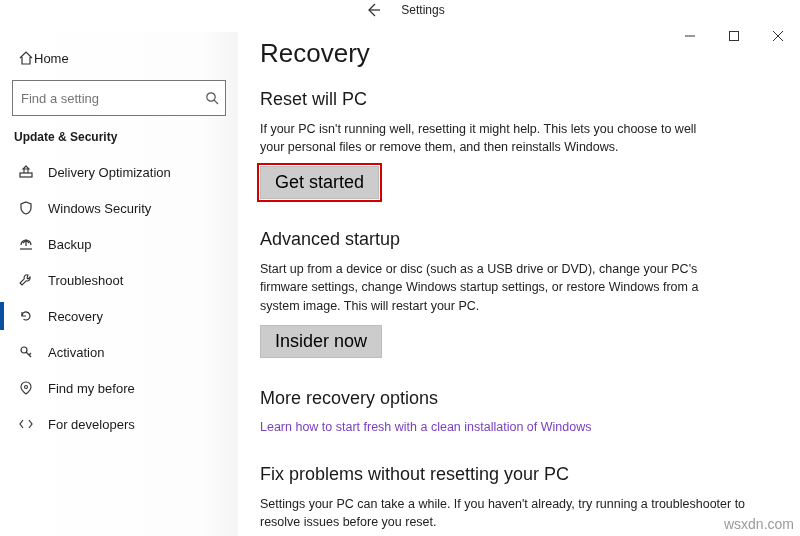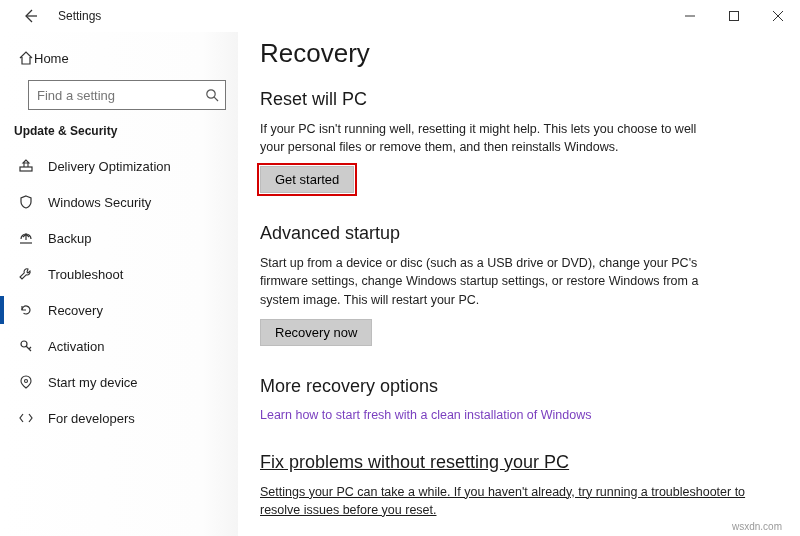--- a/index.html
+++ b/index.html
@@ -10,21 +10,22 @@
     background: #ffffff;
     width: 800px;
     height: 536px;
     overflow: hidden;
     position: relative;
   }
   .titlebar {
     height: 32px;
     display: flex;
     align-items: center;
-    padding-left: 20px;
+    padding-left: 8px;
+    flex-direction: column;
   }
   .titlebar-left {
     display: flex;
     align-items: center;
     gap: 18px;
   }
   .back-btn {
     width: 20px; height: 20px;
     display: flex; align-items: center; justify-content: center;
     font-size: 14px; color: #333;
@@ -53,24 +54,23 @@
   .sidebar-home {
     display: flex; align-items: center; 
     padding: 8px 16px 14px 18px;
     font-size: 13px;
     cursor: pointer;
   }
   .search-wrap { padding: 0 12px 14px 12px; }
   .search-box {
     position: relative;
     border: 1px solid #777;
-    height: 30px;
+    height: 36px;
     display: flex; align-items: center;
     background: #fff;
-    margin-left: 16px;
   }
   .search-input {
     border: none; outline: none;
     width: 100%; height: 100%;
     padding: 0 28px 0 8px;
     font-size: 13px;
     background: transparent;
   }
   .search-icon {
     position: absolute; right: 6px; top: 50%; transform: translateY(-50%);
@@ -107,33 +107,33 @@
   .section-title { font-size: 18px; font-weight: 400; margin-bottom: 10px; }
   .section-desc {
     font-size: 12.5px; color: #222; line-height: 1.45;
     max-width: 440px; margin-bottom: 10px;
   }
   .btn {
     display: inline-block;
     background: #cccccc;
     border: 1px solid #bdbdbd;
     padding: 5px 14px;
-    font-size: 13px;
+    font-size: 18px;
     cursor: pointer;
     font-family: inherit;
   }
   .btn.highlighted {
     outline: 2px solid #d40000;
     outline-offset: 1px;
   }
   .section { margin-bottom: 30px; }
   .link { color: #7a3fbf; font-size: 12.5px; cursor: pointer; text-decoration: none; }
   .watermark {
-    position: absolute; right: 18px; bottom: 4px;
-    font-size: 10px; color: #9a9a9a;
+    position: absolute; right: 6px; bottom: 4px;
+    font-size: 14px; color: #9a9a9a;
   }
   svg { display: block; }
 </style>
 </head>
 <body>
 
 <div class="titlebar">
   <div class="titlebar-left">
     <div class="back-btn">
       <svg width="16" height="16" viewBox="0 0 16 16">
@@ -241,21 +241,21 @@
           </span>
         <span>Activation</span>
       </li>
       <li class="nav-item">
         <span class="ico">
             <svg width="16" height="16" viewBox="0 0 16 16">
               <path d="M8 2 C5 2 3 4 3 7 C3 10 8 14 8 14 C8 14 13 10 13 7 C13 4 11 2 8 2 Z" stroke="#333" stroke-width="1.1" fill="none"></path>
               <circle cx="8" cy="7" r="1.5" stroke="#333" stroke-width="1.1" fill="none"></circle>
             </svg>
           </span>
-        <span>Start my device</span>
+        <span>Find my before</span>
       </li>
       <li class="nav-item">
         <span class="ico">
             <svg width="16" height="16" viewBox="0 0 16 16">
               <path d="M5 4 L2 8 L5 12 M11 4 L14 8 L11 12" stroke="#333" stroke-width="1.2" fill="none"></path>
             </svg>
           </span>
         <span>For developers</span>
       </li>
     </ul>
@@ -266,28 +266,28 @@
 
     <div class="section">
       <h2 class="section-title">Reset will PC</h2>
       <p class="section-desc">If your PC isn't running well, resetting it might help. This lets you choose to well your personal files or remove them, and then reinstalls Windows.</p>
       <button class="btn highlighted">Get started</button>
     </div>
 
     <div class="section">
       <h2 class="section-title">Advanced startup</h2>
       <p class="section-desc">Start up from a device or disc (such as a USB drive or DVD), change your PC's firmware settings, change Windows startup settings, or restore Windows from a system image. This will restart your PC.</p>
-      <button class="btn">Recovery now</button>
+      <button class="btn">Insider now</button>
     </div>
 
     <div class="section">
       <h2 class="section-title">More recovery options</h2>
       <a class="link">Learn how to start fresh with a clean installation of Windows</a>
     </div>
 
-    <div class="section" style="margin-bottom:4px;text-decoration:underline;">
+    <div class="section" style="margin-bottom:4px;">
       <h2 class="section-title">Fix problems without resetting your PC</h2>
       <p class="section-desc" style="max-width:520px;">Settings your PC can take a while. If you haven't already, try running a troubleshooter to resolve issues before you reset.</p>
     </div>
   </div>
 </div>
 
 <div class="watermark">wsxdn.com</div>
 
 </body></html>

